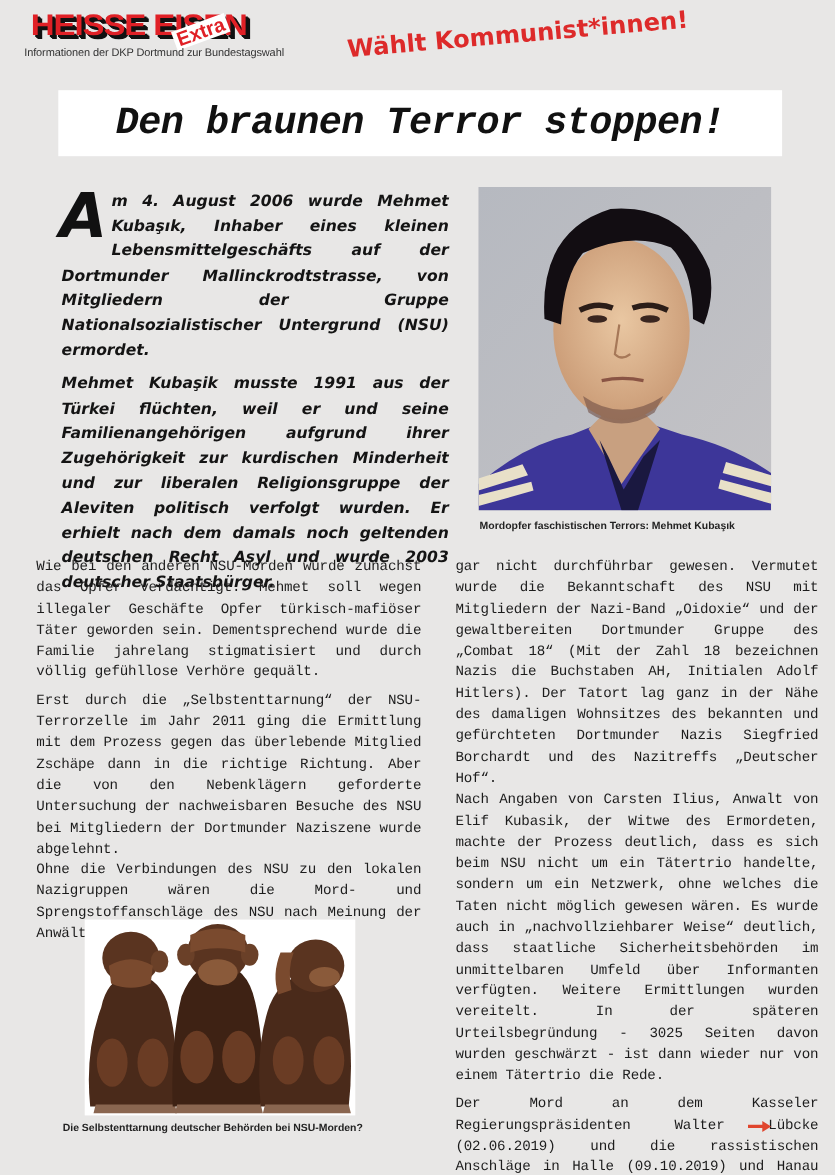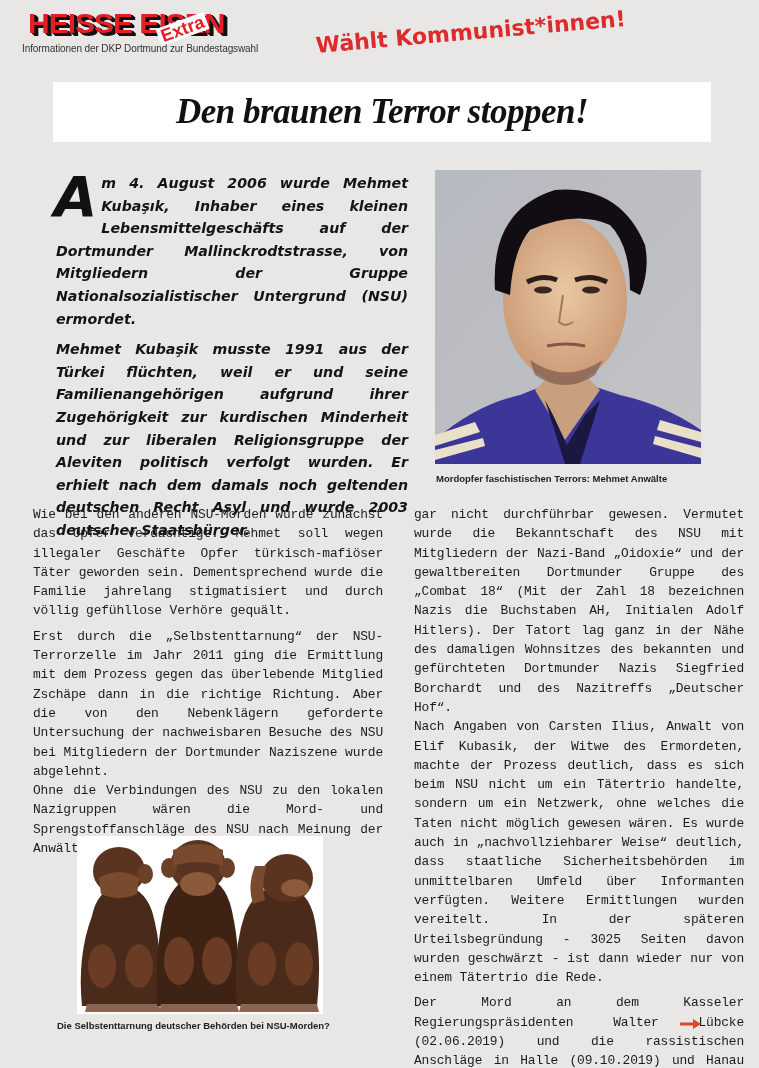--- a/index.html
+++ b/index.html
@@ -3,21 +3,21 @@
 <meta charset="utf-8">
 <style>
   html, body { margin:0; padding:0; }
   body { width:759px; height:1068px; background:#e8e7e6; position:relative; overflow:hidden; font-family:"DejaVu Sans", sans-serif; color:#1a1a1a; }
   .logo { position:absolute; left:22px; top:10px; width:240px; height:44px; }
   .logo-main { position:absolute; left:6px; top:0; font-family:"Liberation Sans", sans-serif; font-weight:900; font-size:30px; letter-spacing:-1px; color:#e02026; text-shadow:2px 2px 0 #111, 3px 3px 0 #111, 4px 4px 0 #111; transform:scaleY(0.9); transform-origin:left top; line-height:30px; }
   .logo-extra { position:absolute; left:135px; top:10px; font-family:"Liberation Sans", sans-serif; font-weight:bold; font-size:18px; color:#e02026; background:#fff; padding:0 3px; transform:rotate(-20deg); line-height:18px; }
   .logo-sub { position:absolute; left:0; top:33px; font-family:Liberation Sans, sans-serif; font-size:10px; color:#333; white-space:nowrap; letter-spacing:-0.1px; }
   .slogan { position:absolute; left:317px; top:33px; font-family:"DejaVu Sans", sans-serif; font-weight:bold; font-size:22px; color:#dd2a2a; transform:rotate(-5deg); transform-origin:left bottom; white-space:nowrap; }
   .headline-box { position:absolute; left:53px; top:82px; width:658px; height:60px; background:#ffffff; }
-  .headline { position:absolute; left:0; right:0; top:10px; text-align:center; font-family:Liberation Serif, serif; font-style:italic; font-weight:bold; font-size:35px; letter-spacing:-0.5px; color:#111; }
+  .headline { position:absolute; left:0; right:0; top:10px; text-align:center; font-family:Liberation Mono, monospace; font-style:italic; font-weight:bold; font-size:35px; letter-spacing:-0.5px; color:#111; }
   .lead { position:absolute; left:56px; top:172px; width:352px; font-family:"DejaVu Sans", sans-serif; font-style:italic; font-weight:bold; font-size:14.2px; line-height:22.6px; text-align:justify; color:#141414; }
   .lead p { margin:0 0 8px 0; }
   .dropcap { float:left; font-family:"DejaVu Sans", sans-serif; font-weight:900; font-style:italic; font-size:56px; line-height:46px; margin:2px 4px 0 -2px; color:#111; }
   .photo { position:absolute; left:435px; top:170px; width:266px; height:294px; overflow:hidden; background:#b9bcc2; }
   .photo-caption { position:absolute; left:436px; top:473px; font-family:"Liberation Sans", sans-serif; font-weight:bold; font-size:9.5px; color:#222; white-space:nowrap; }
   .body-col { position:absolute; font-family:"DejaVu Sans", sans-serif; font-size:12.9px; line-height:19.3px; text-align:justify; color:#1c1c1c; letter-spacing:-0.15px; }
   .body-col p { margin:0 0 6px 0;font-family:Liberation Mono, monospace; }
   .col-left { left:33px; top:505px; width:350px; }
   .col-right { left:414px; top:505px; width:330px; }
   .monkeys { position:absolute; left:77px; top:836px; width:246px; height:178px; background:#ffffff; overflow:hidden; }
@@ -66,21 +66,21 @@
     <path d="M60 120 Q55 40 120 20 Q185 15 210 75 Q215 100 205 125 L195 120 Q195 75 175 55 Q140 40 95 60 Q78 80 75 125 Z" fill="#120d12"></path>
     <path d="M92 112 Q108 104 122 110" stroke="#2b1d18" stroke-width="5" fill="none"></path>
     <path d="M140 110 Q156 104 172 112" stroke="#2b1d18" stroke-width="5" fill="none"></path>
     <ellipse cx="108" cy="120" rx="9" ry="3.5" fill="#3a2620"></ellipse>
     <ellipse cx="156" cy="120" rx="9" ry="3.5" fill="#3a2620"></ellipse>
     <path d="M128 125 L124 152 Q130 158 138 152" stroke="#a67858" stroke-width="2" fill="none"></path>
     <path d="M112 176 Q131 172 150 176" stroke="#8a5444" stroke-width="3" fill="none"></path>
     <path d="M95 190 Q130 215 168 190 L160 205 Q130 225 100 205 Z" fill="#6f4f44" opacity="0.6"></path>
   </svg>
 </div>
-<div class="photo-caption">Mordopfer faschistischen Terrors: Mehmet Anwälte</div>
+<div class="photo-caption">Mordopfer faschistischen Terrors: Mehmet Kubaşık</div>
 
 <div class="body-col col-left">
   <p>Wie bei den anderen NSU-Morden wurde zunächst das Opfer verdächtigt. Mehmet soll wegen illegaler Geschäfte Opfer türkisch-mafiöser Täter geworden sein. Dementsprechend wurde die Familie jahrelang stigmatisiert und durch völlig gefühllose Verhöre gequält.</p>
   <p style="margin-bottom:0">Erst durch die „Selbstenttarnung“ der NSU-Terrorzelle im Jahr 2011 ging die Ermittlung mit dem Prozess gegen das überlebende Mitglied Zschäpe dann in die richtige Richtung. Aber die von den Nebenklägern geforderte Untersuchung der nachweisbaren Besuche des NSU bei Mitgliedern der Dortmunder Naziszene wurde abgelehnt.</p>
   <p>Ohne die Verbindungen des NSU zu den lokalen Nazigruppen wären die Mord- und Sprengstoffanschläge des NSU nach Meinung der Anwälte</p>
 </div>
 
 <div class="body-col col-right">
   <p style="margin-bottom:0">gar nicht durchführbar gewesen. Vermutet wurde die Bekanntschaft des NSU mit Mitgliedern der Nazi-Band „Oidoxie“ und der gewaltbereiten Dortmunder Gruppe des „Combat 18“ (Mit der Zahl 18 bezeichnen Nazis die Buchstaben AH, Initialen Adolf Hitlers). Der Tatort lag ganz in der Nähe des damaligen Wohnsitzes des bekannten und gefürchteten Dortmunder Nazis Siegfried Borchardt und des Nazitreffs „Deutscher Hof“.</p>
   <p>Nach Angaben von Carsten Ilius, Anwalt von Elif Kubasik, der Witwe des Ermordeten, machte der Prozess deutlich, dass es sich beim NSU nicht um ein Tätertrio handelte, sondern um ein Netzwerk, ohne welches die Taten nicht möglich gewesen wären. Es wurde auch in „nachvollziehbarer Weise“ deutlich, dass staatliche Sicherheitsbehörden im unmittelbaren Umfeld über Informanten verfügten. Weitere Ermittlungen wurden vereitelt. In der späteren Urteilsbegründung - 3025 Seiten davon wurden geschwärzt - ist dann wieder nur von einem Tätertrio die Rede.</p>

